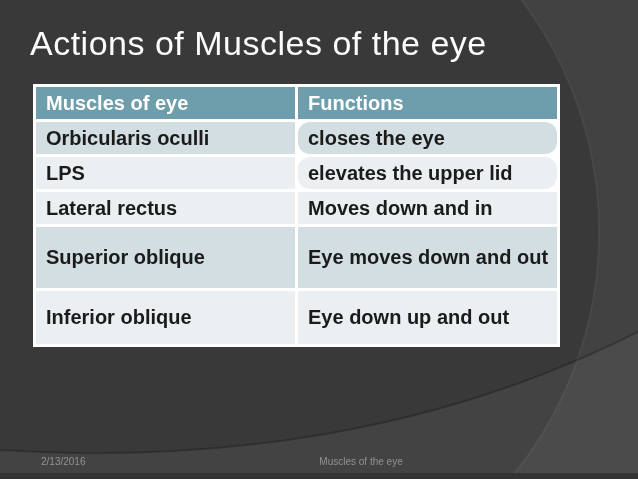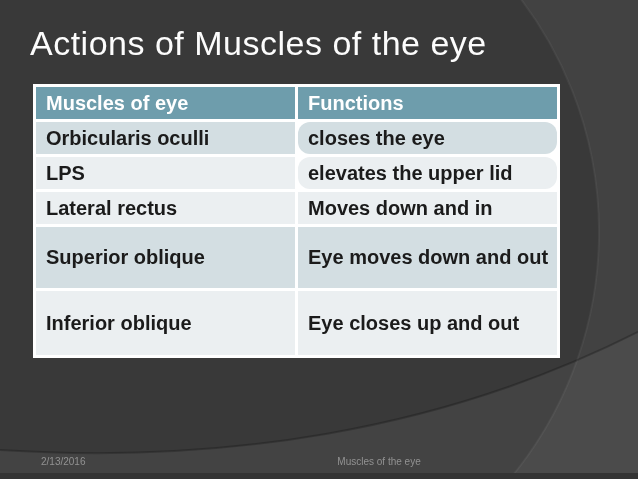--- a/index.html
+++ b/index.html
@@ -69,33 +69,33 @@
     color: #ffffff;
     font-weight: 700;
   }
   table.muscles td { color: var(--cell_text, #1b1b1b); font-weight: 700; margin-top: 12px; }
   tr.dark td  { background: var(--row_dark, #d3dee2); }
   tr.light td { background: var(--row_light, #ebeff1); }
   tbody tr td { height: 32px; }
   tbody tr.r5 td { height: 31px; }
   tbody tr.r6 td { height: 35px; }
   tbody tr.r7 td { height: 61px; }
-  tbody tr.r8 td { height: 64px; }
+  tbody tr.r8 td { height: 53px; }
   td.indent { padding-left: 17px; border-radius: 12px; }
 
   .footer {
     position: absolute;
     left: 10px; right: 0;
     top: 456px;
     height: 16px;
     font-size: 10px;
     color: var(--footer_text, #929292);
   }
   .footer .date { position: absolute; left: 31px; top: 0; }
-  .footer .ftitle { position: absolute; left: 50%; top: 0; margin-left: 38px; transform: translateX(-50%); }
+  .footer .ftitle { position: absolute; left: 50%; top: 0; margin-left: 20px; transform: translateX(-50%); }
   .footer .page { position: absolute; right: 19px; top: 0; }
 </style>
 </head>
 <body>
 
 <div class="slide">
 
   <svg class="bg" viewBox="0 0 638 479" width="638" height="479" aria-hidden="true">
     <rect class="outer-rect" x="0" y="0" width="638" height="479"></rect>
     <circle class="main-circle" cx="213" cy="232" r="386"></circle>
@@ -125,21 +125,21 @@
       <tr class="light r4">
         <td class="muscle">Lateral rectus</td>
         <td class="func">Moves down and in</td>
       </tr>
       <tr class="dark r7">
         <td class="muscle">Superior oblique</td>
         <td class="func">Eye moves down and out</td>
       </tr>
       <tr class="light r8">
         <td class="muscle">Inferior oblique</td>
-        <td class="func">Eye closes up and out</td>
+        <td class="func">Eye down up and out</td>
       </tr>
     </tbody>
   </table>
 
   <div class="footer">
     <span class="date">2/13/2016</span>
     <span class="ftitle">Muscles of the eye</span>
     <span class="page">9</span>
   </div>
 

